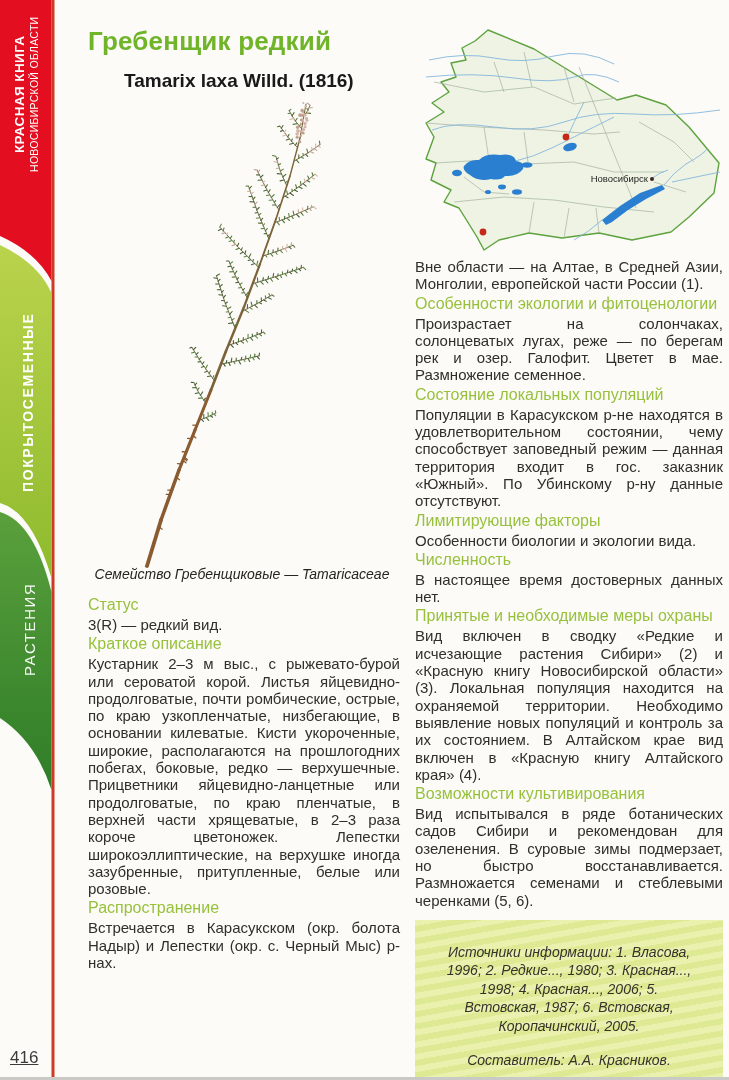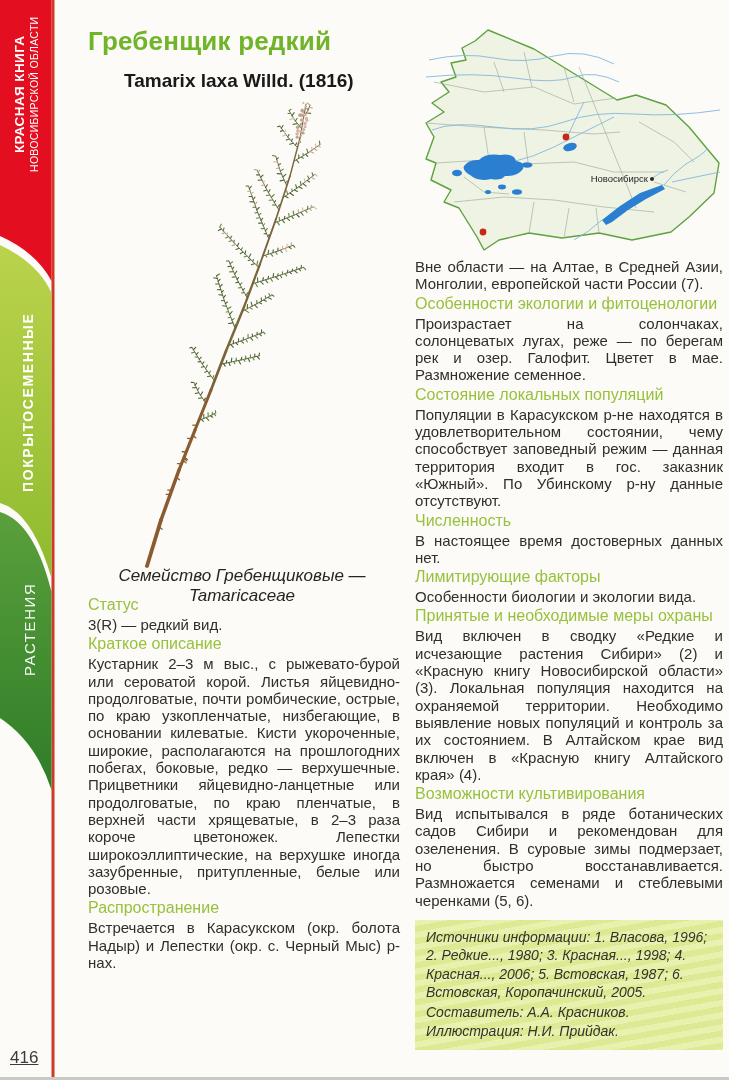--- a/index.html
+++ b/index.html
@@ -10,32 +10,32 @@
   .v-book{left:12px;top:172px;text-align:center;line-height:1.15;}
   .v-book .l1{font-size:13.5px;font-weight:bold;letter-spacing:.4px;}
   .v-book .l2{font-size:10.5px;letter-spacing:.3px;}
   .v-tab1{left:20px;top:492px;font-size:14px;font-weight:bold;letter-spacing:1.6px;}
   .v-tab2{left:21px;top:676px;font-size:15px;letter-spacing:1.6px;opacity:.95;}
   .title{position:absolute;left:88px;top:26px;font-size:26px;font-weight:bold;color:#70b42a;letter-spacing:.2px;}
   .latin{position:absolute;left:88px;top:70px;font-size:19px;font-weight:bold;color:#191919;margin-left:36px;}
   .plant{position:absolute;left:95px;top:88px;}
   .map{position:absolute;left:424px;top:22px;}
   .caption{position:absolute;left:84px;top:566px;width:316px;text-align:center;
-           font-style:italic;font-size:17px;color:#26261f;}
+           font-style:italic;font-size:14px;color:#26261f;}
   .col{position:absolute;}
   .col-left{left:88px;top:588px;width:312px;}
   .col-right{left:415px;top:258px;width:308px;}
   .sec{margin-top:2px;}
   .sec:first-child{margin-top:8px;}
   .sec h3{margin:0 0 2px 0;font-size:16px;line-height:18px;font-weight:normal;color:#97c13d;}
   .sec p, .intro{margin:0;font-size:15px;line-height:17.3px;text-align:justify;color:#2f2f2b;}
   .sources{margin-top:11px;padding:7px 10px 8px 10px;
            background:repeating-linear-gradient(170deg,#eaf1ae 0 6px,#dee994 6px 12px);
            font-style:italic;font-size:14px;line-height:18.5px;color:#33332c;}
-  .sources p{margin:1px;}
+  .sources p{margin:16px;text-align:center;}
   .page-num{position:absolute;left:10px;top:1048px;font-size:17px;color:#3b3b3b;text-decoration:underline;}
   .scan-edge{position:absolute;left:0;right:0;bottom:0;height:3px;background:#c9c9c5;}
 </style>
 </head>
 <body>
 
 <div class="page">
 
   <svg class="sidebar-svg" width="58" height="1080" viewBox="0 0 58 1080">
     <defs>
@@ -474,36 +474,36 @@
       <h3>Краткое описание</h3>
       <p>Кустарник 2–3 м выс., с рыжевато-бурой или сероватой корой. Листья яйцевидно-продолговатые, почти ромбические, острые, по краю узкопленчатые, низбегающие, в основании килеватые. Кисти укороченные, широкие, располагаются на прошлогодних побегах, боковые, редко — верхушечные. Прицветники яйцевидно-ланцетные или продолговатые, по краю пленчатые, в верхней части хрящеватые, в 2–3 раза короче цветоножек. Лепестки широкоэллиптические, на верхушке иногда зазубренные, притупленные, белые или розовые.</p>
     </div>
     <div class="sec">
       <h3>Распространение</h3>
       <p>Встречается в Карасукском (окр. болота Надыр) и Лепестки (окр. с. Черный Мыс) р-нах.</p>
     </div>
   </div>
 
   <div class="col col-right">
-    <p class="intro">Вне области — на Алтае, в Средней Азии, Монголии, европейской части России (7).</p>
+    <p class="intro">Вне области — на Алтае, в Средней Азии, Монголии, европейской части России (1).</p>
     <div class="sec">
       <h3>Особенности экологии и фитоценологии</h3>
       <p>Произрастает на солончаках, солонцеватых лугах, реже — по берегам рек и озер. Галофит. Цветет в мае. Размножение семенное.</p>
     </div>
     <div class="sec">
       <h3>Состояние локальных популяций</h3>
       <p>Популяции в Карасукском р-не находятся в удовлетворительном состоянии, чему способствует заповедный режим — данная территория входит в гос. заказник «Южный». По Убинскому р-ну данные отсутствуют.</p>
     </div>
     <div class="sec">
+      <h3>Лимитирующие факторы</h3>
+      <p>Особенности биологии и экологии вида.</p>
+    </div>
+    <div class="sec">
       <h3>Численность</h3>
       <p>В настоящее время достоверных данных нет.</p>
-    </div>
-    <div class="sec">
-      <h3>Лимитирующие факторы</h3>
-      <p>Особенности биологии и экологии вида.</p>
     </div>
     <div class="sec">
       <h3>Принятые и необходимые меры охраны</h3>
       <p>Вид включен в сводку «Редкие и исчезающие растения Сибири» (2) и «Красную книгу Новосибирской области» (3). Локальная популяция находится на охраняемой территории. Необходимо выявление новых популяций и контроль за их состоянием. В Алтайском крае вид включен в «Красную книгу Алтайского края» (4).</p>
     </div>
     <div class="sec">
       <h3>Возможности культивирования</h3>
       <p>Вид испытывался в ряде ботанических садов Сибири и рекомендован для озеленения. В суровые зимы подмерзает, но быстро восстанавливается. Размножается семенами и стеблевыми черенками (5, 6).</p>
     </div>
     <div class="sources">

